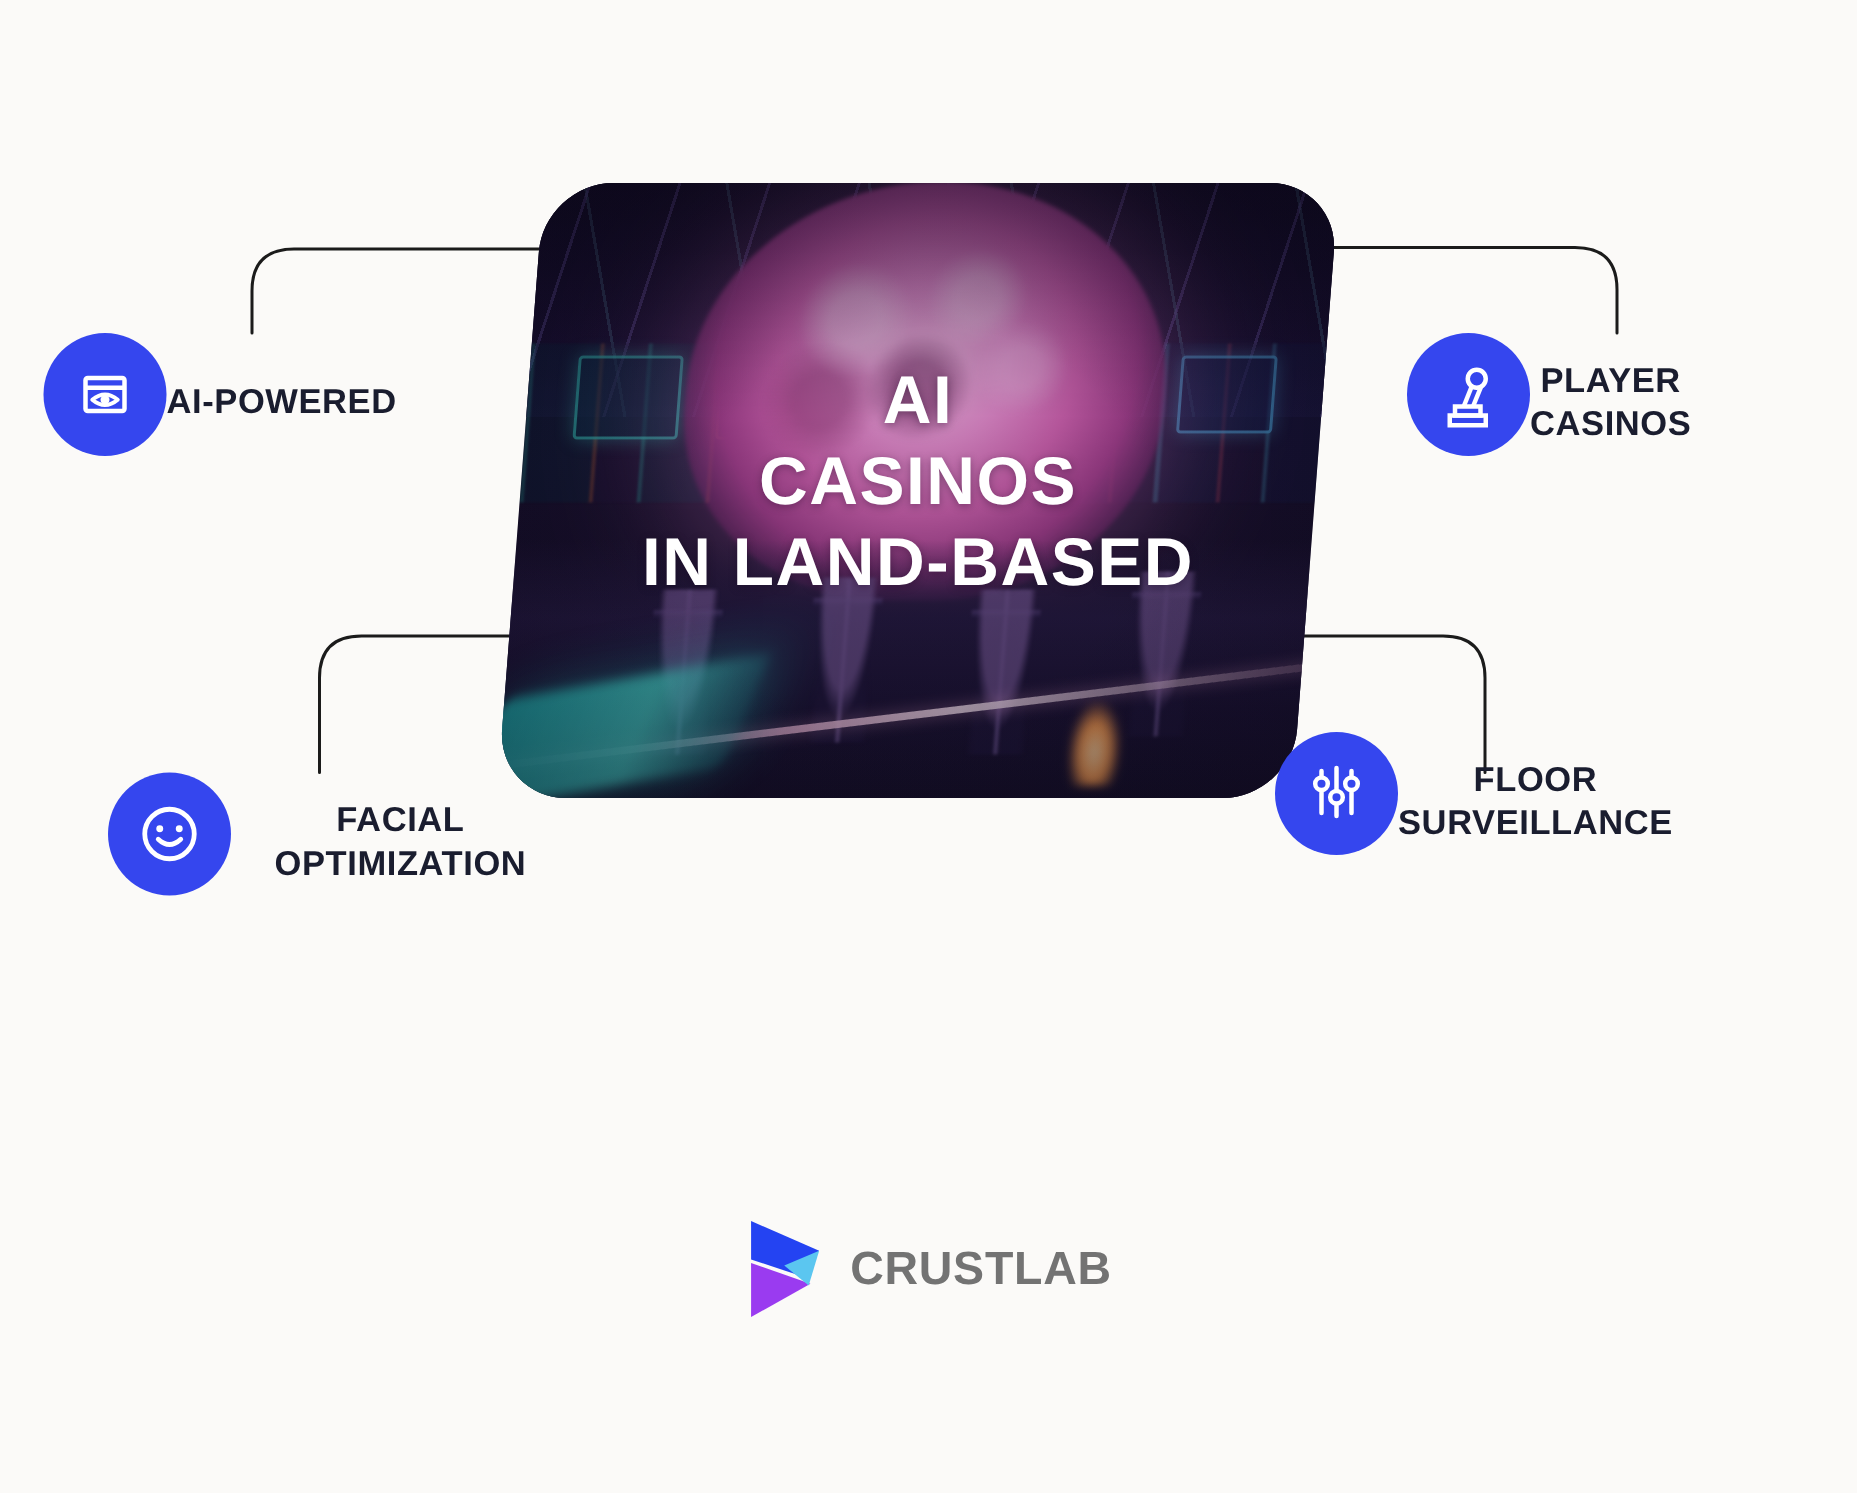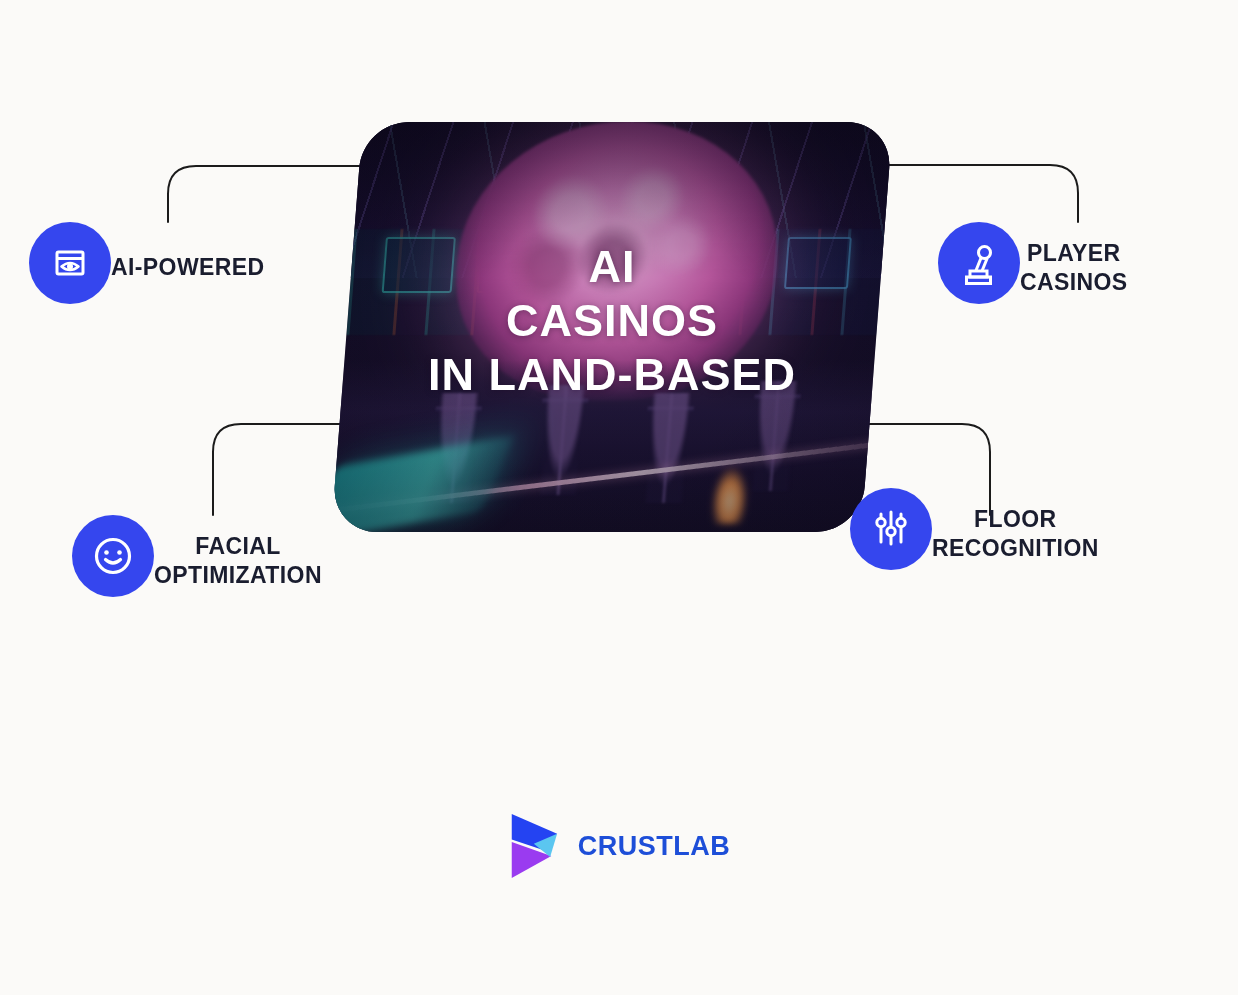--- a/index.html
+++ b/index.html
@@ -136,21 +136,21 @@
   }
 
   
   .feature {
     position: absolute; width: 280px;
     display: flex; flex-direction: row; align-items: center;
     z-index: 2;
   }
   .f-tl { left: 29px;  top: 222px; }
   .f-tr { left: 938px; top: 222px; }
-  .f-bl { left: 72px;  top: 515px; }
+  .f-bl { left: 72px;  top: 515px; gap: 29px; }
   .f-br { left: 850px; top: 488px; }
   .icon-circle {
     width: 82px; height: 82px; border-radius: 50%;
     background: #3546EE;
     display: flex; align-items: center; justify-content: center;
     flex: none;
   }
   .icon-circle svg { width: 48px; height: 48px; display: block; }
   .feature-label {
     margin-top: 9px;
@@ -161,22 +161,22 @@
   }
 
   
   .footer-logo {
     position: absolute; left: 0; right: 0; top: 810px; height: 72px;
     display: flex; align-items: center; justify-content: center; gap: 16px;
     z-index: 2;
   }
   .logo-mark svg { width: 54px; height: 64px; display: block; }
   .logo-word {
-    font-size: 27px; font-weight: 800; letter-spacing: 0.5px;
-    color: #1d4ed8;
+    font-size: 31px; font-weight: 800; letter-spacing: 0.5px;
+    color: #737373;
   }
 </style>
 </head>
 <body>
 
 <div class="stage">
 
   <svg class="connectors" width="1238" height="995" viewBox="0 0 1238 995" fill="none">
     <path d="M 168 222 L 168 194 Q 168 166 196 166 L 372 166" stroke="#1B1B1B" stroke-width="2" stroke-linecap="round"></path>
     <path d="M 884 165 L 1050 165 Q 1078 165 1078 193 L 1078 222" stroke="#1B1B1B" stroke-width="2" stroke-linecap="round"></path>
@@ -264,21 +264,21 @@
         <line x1="24" y1="7" x2="24" y2="21.5"></line>
         <circle cx="24" cy="26.5" r="4.2"></circle>
         <line x1="24" y1="31.5" x2="24" y2="39"></line>
         <line x1="34" y1="9" x2="34" y2="12.5"></line>
         <circle cx="34" cy="17.5" r="4.2"></circle>
         <line x1="34" y1="22.5" x2="34" y2="37"></line>
       </svg>
     </div>
     <div class="feature-label">
       <div>FLOOR</div>
-      <div>RECOGNITION</div>
+      <div>SURVEILLANCE</div>
     </div>
   </div>
 
   <div class="footer-logo">
     <div class="logo-mark">
       <svg viewBox="0 0 40 55" fill="none">
         <polygon points="0,0 39,17 27,31 0,22" fill="#2443F2"></polygon>
         <polygon points="0,24 34,36 0,55" fill="#9A3BF0"></polygon>
         <polygon points="19,25.5 39,17 33,37" fill="#5BC6F0"></polygon>
       </svg>

